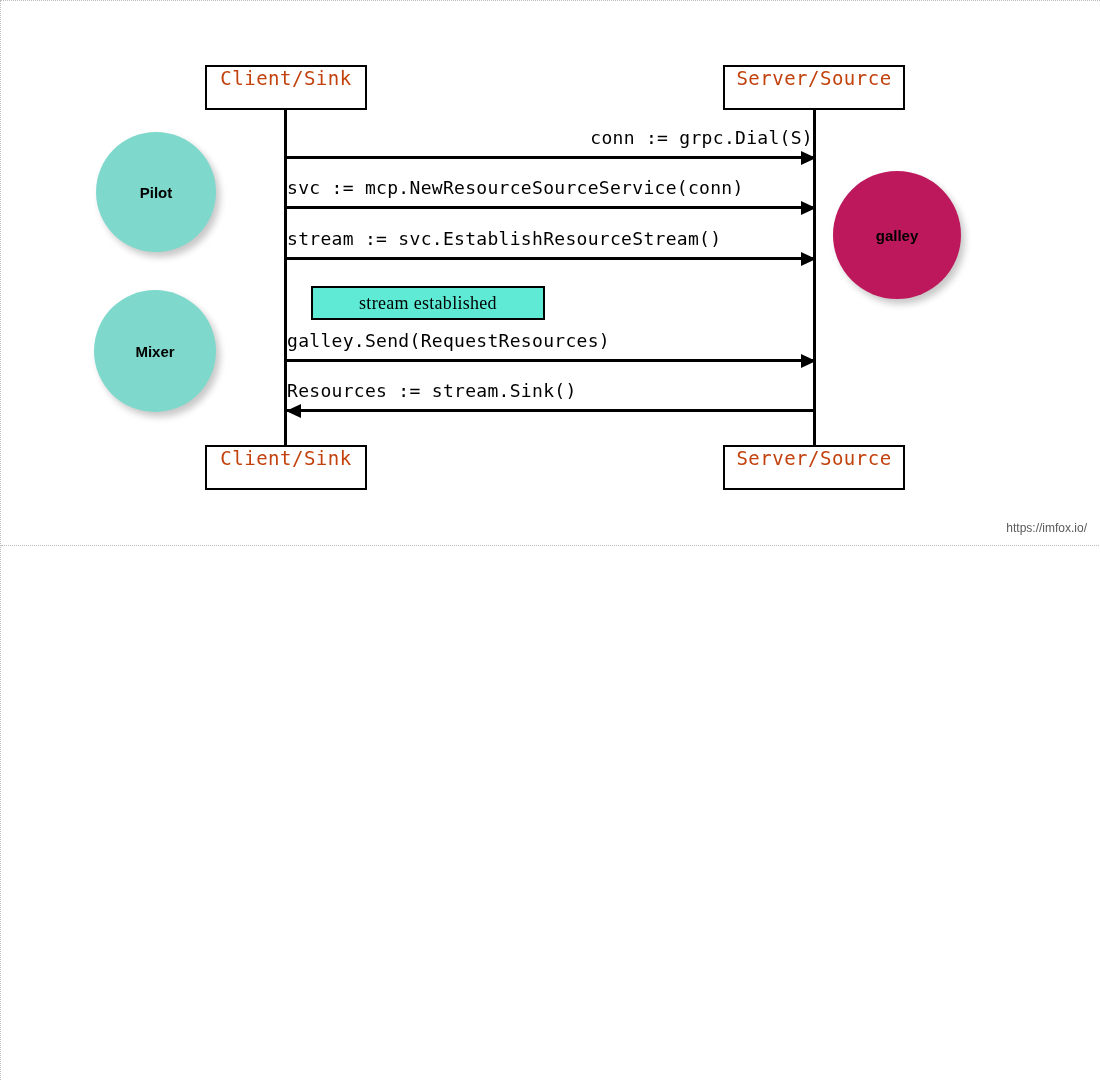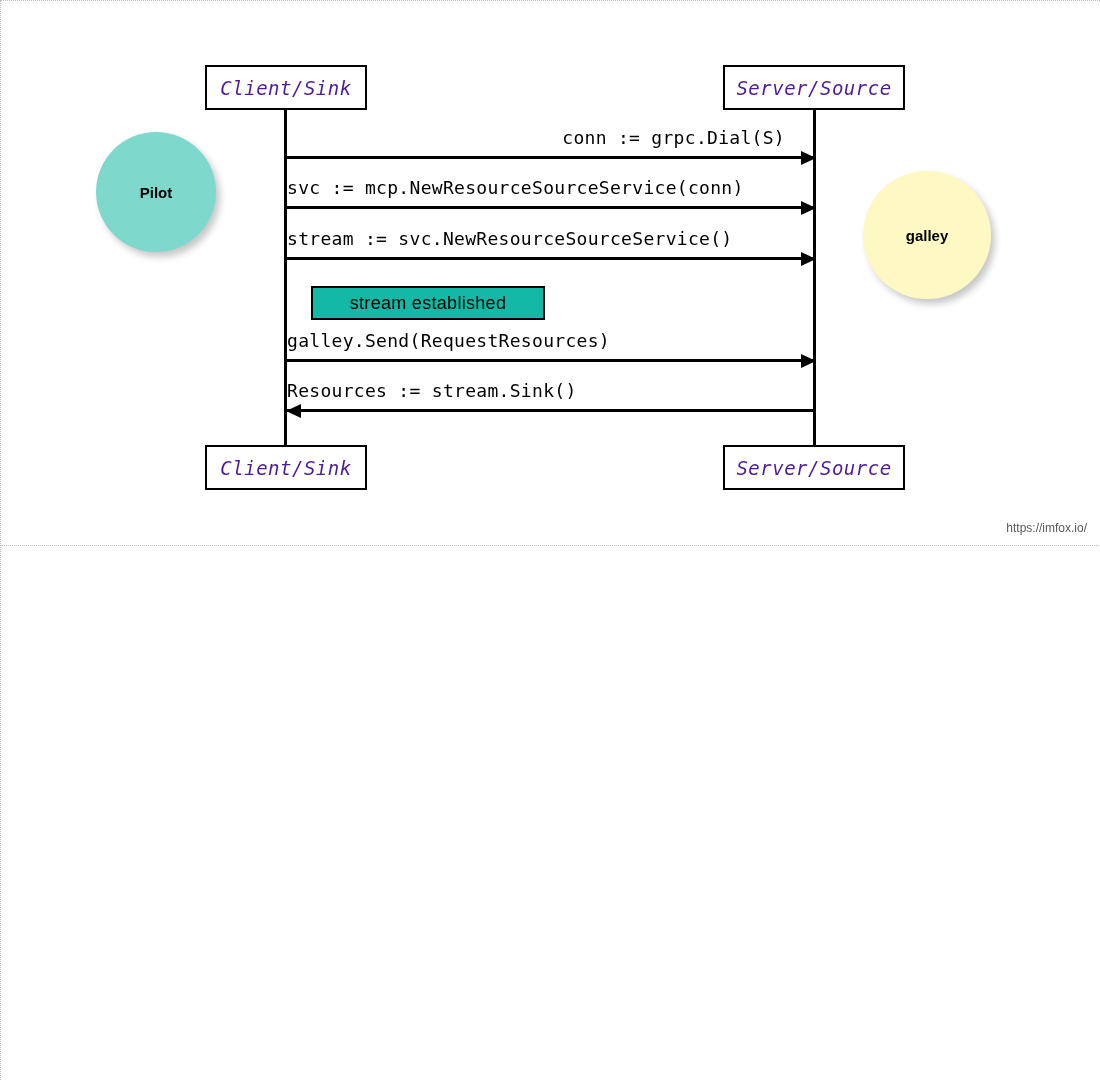--- a/index.html
+++ b/index.html
@@ -22,27 +22,26 @@
   #panel-1{top:0;height:545px;border-bottom:1px dotted #bdbdbd;}
   #panel-2{top:545px;height:535px;}
   .stage{position:absolute;left:0;top:0;width:1100px;height:100%;}
 
   
   .actor-box{
     position:absolute;
     box-sizing:border-box;
     border:2.5px solid #000;
     background:#fff;
-    display:flex;align-items:center;justify-content:center;
+    display:flex;justify-content:center;
     font-family:"DejaVu Sans Mono", monospace;
     font-size:19px;
     letter-spacing:0.5px;
     white-space:nowrap;
-    color:#4c1d95;
-    font-style:italic;
+    color:#c2410c;
   }
 
   
   .lifeline{
     position:absolute;
     width:3px;background:#000;
   }
 
   
   .msg{position:absolute;height:0;}
@@ -61,30 +60,30 @@
     position:absolute;
     bottom:8px;
     width:100%;
     text-align:left;
     font-family:"DejaVu Sans Mono", monospace;
     font-size:18px;
     letter-spacing:0.3px;
     white-space:nowrap;
     color:#000;
   }
-  .msg .label.right-align{text-align:right;padding-right:30px;width:auto;right:0;}
+  .msg .label.right-align{text-align:right;padding-right:2px;width:auto;right:0;}
 
   
   .note{
     position:absolute;
     box-sizing:border-box;
     border:2.5px solid #000;
-    background:#14b8a6;
+    background:#5eead4;
     display:flex;align-items:center;justify-content:center;
-    font-family:Liberation Sans, sans-serif;
+    font-family:Liberation Serif, serif;
     font-size:18px;
     letter-spacing:0.3px;
     white-space:nowrap;
     color:#000;
   }
 
   
   .circle{
     position:absolute;
     border-radius:50%;
@@ -110,21 +109,24 @@
 <body>
 
 <div class="page">
 
   <div class="panel" id="panel-1">
     <div class="stage">
 
       <div class="circle" style="left:95px;top:131px;width:120px;height:120px;background:#7ed9cc;">
         <span>Pilot</span>
       </div>
-      <div class="circle" style="left:862px;top:170px;width:128px;height:128px;background:#fef9c3;">
+      <div class="circle" style="left:93px;top:289px;width:122px;height:122px;background:#7ed9cc;">
+        <span>Mixer</span>
+      </div>
+      <div class="circle" style="left:832px;top:170px;width:128px;height:128px;background:#be185d;">
         <span>galley</span>
       </div>
 
       <div class="lifeline" style="left:283px;top:108px;height:337px;"></div>
       <div class="lifeline" style="left:812px;top:108px;height:337px;"></div>
 
       <div class="actor-box" style="left:204px;top:64px;width:162px;height:45px;">
         <span>Client/Sink</span>
       </div>
       <div class="actor-box" style="left:722px;top:64px;width:182px;height:45px;">
@@ -139,21 +141,21 @@
 
       <div class="msg to-right" style="left:286px;top:205px;width:528px;">
         <div class="line"></div>
         <div class="head"></div>
         <div class="label">svc := mcp.NewResourceSourceService(conn)</div>
       </div>
 
       <div class="msg to-right" style="left:286px;top:256px;width:528px;">
         <div class="line"></div>
         <div class="head"></div>
-        <div class="label">stream := svc.NewResourceSourceService()</div>
+        <div class="label">stream := svc.EstablishResourceStream()</div>
       </div>
 
       <div class="note" style="left:310px;top:285px;width:234px;height:34px;">
         <span>stream established</span>
       </div>
 
       <div class="msg to-right" style="left:286px;top:358px;width:528px;">
         <div class="line"></div>
         <div class="head"></div>
         <div class="label">galley.Send(RequestResources)</div>

